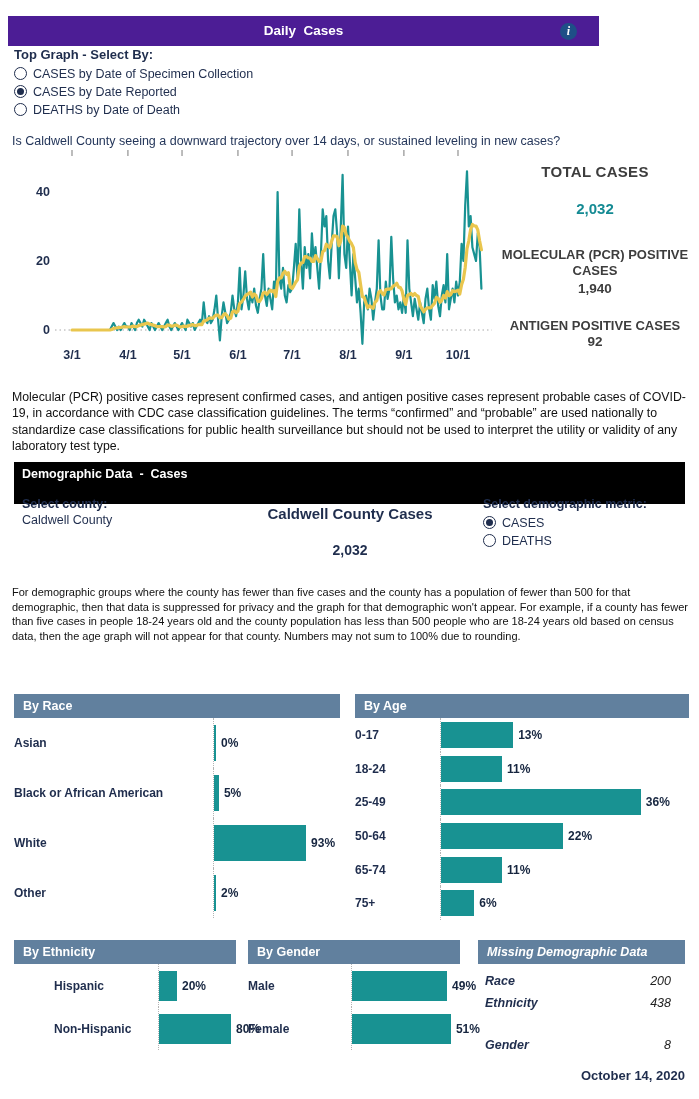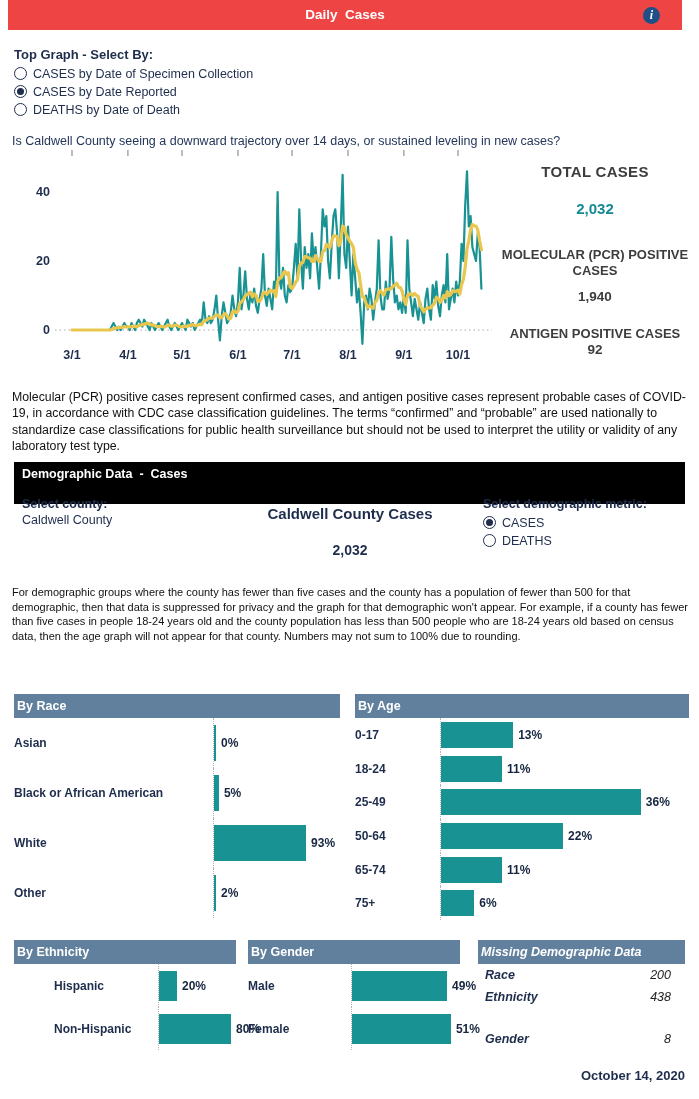--- a/index.html
+++ b/index.html
@@ -1,20 +1,20 @@
 <!DOCTYPE html>
 <html><head>
 <meta charset="utf-8">
 <style>
   html,body{margin:0;padding:0;background:#fff;}
   body{font-family:"Liberation Sans", sans-serif;color:#1f2d4d;}
   #page{position:relative;width:699px;height:1099px;background:#fff;overflow:hidden;}
 
   
-  .header-bar{position:absolute;left:8px;top:0;width:674px;height:30px;background:#ef4444;}
+  .header-bar{position:absolute;left:8px;top:16px;width:591px;height:30px;background:#4c1d95;}
   .header-title{display:block;text-align:center;line-height:30px;color:#fff;font-weight:bold;font-size:13.5px;white-space:pre;}
   .info-icon{position:absolute;right:22px;top:7px;width:17px;height:17px;border-radius:50%;background:#1e4f87;color:#fff;
     font-family:"Liberation Serif", serif;font-style:italic;font-weight:bold;font-size:12px;text-align:center;line-height:17px;cursor:pointer;}
 
   
   .controls{position:absolute;left:14px;top:47px;font-size:12.5px;}
   .controls .ctl-label{font-weight:bold;font-size:13px;margin-bottom:3px;}
   .radio-row{display:flex;align-items:center;height:17px;margin:1px 0;}
   .radio{width:11px;height:11px;border:1.5px solid #1f2d4d;border-radius:50%;display:inline-block;position:relative;margin-right:6px;flex:none;}
   .radio.selected::after{content:"";position:absolute;left:2px;top:2px;right:2px;bottom:2px;background:#1f2d4d;border-radius:50%;}
@@ -23,41 +23,41 @@
 
   
   #chart-wrap{position:absolute;left:0;top:150px;width:505px;height:228px;}
   .tick-label{font-weight:bold;font-size:12.5px;fill:#1f2d4d;}
 
   
   .stats{position:absolute;left:497px;top:163px;width:196px;text-align:center;}
   .stats .big-label{font-size:15px;font-weight:bold;color:#3d3d3d;letter-spacing:.3px;}
   .stats .big-value{font-size:15px;font-weight:bold;color:#148a93;margin-top:20px;}
   .stats .mid-label{font-size:13px;font-weight:bold;color:#3d3d3d;margin-top:30px;line-height:1.25;}
-  .stats .mid-value{font-size:13.5px;font-weight:bold;color:#3d3d3d;margin-top:9px;}
+  .stats .mid-value{font-size:13.5px;font-weight:bold;color:#3d3d3d;margin-top:1px;}
   .stats .low-label{font-size:13px;font-weight:bold;color:#3d3d3d;margin-top:22px;}
 
   .disclaimer{position:absolute;left:12px;top:389px;width:678px;font-size:12.3px;line-height:1.34;color:#111;}
   .demo-bar{position:absolute;left:14px;top:462px;width:671px;height:42px;background:#000000;}
   .demo-bar span{display:block;color:#fff;font-weight:bold;font-size:12.5px;line-height:25px;padding-left:8px;white-space:pre;}
 
   .county-select{position:absolute;left:22px;top:497px;font-size:12.5px;}
   .county-select .lbl{font-weight:bold;margin-bottom:2px;}
   .county-title{position:absolute;left:230px;top:505px;width:240px;text-align:center;}
   .county-title .t{font-size:15px;font-weight:bold;}
   .county-title .v{font-size:14px;font-weight:bold;margin-top:20px;}
   .metric-select{position:absolute;left:483px;top:497px;font-size:12.5px;}
   .metric-select .lbl{font-weight:bold;margin-bottom:3px;}
 
   .privacy{position:absolute;left:12px;top:585px;width:678px;font-size:11px;line-height:1.34;color:#111;}
 
   
   .panel{position:absolute;}
   .panel-header{height:24px;background:#61809e;}
-  .panel-header span{display:block;color:#fff;font-weight:bold;font-size:12.5px;line-height:24px;padding-left:3px;}
+  .panel-header span{display:block;color:#fff;font-weight:bold;font-size:12.5px;line-height:24px;padding-left:9px;}
   .row{display:flex;align-items:center;}
   .row .rlabel{font-weight:bold;font-size:12px;color:#1f2d4d;flex:none;}
   .barzone{display:flex;align-items:center;border-left:1px dotted #b5b5b5;align-self:stretch;flex:1;}
   .bar{background:#189292;flex:none;}
   .pct{font-weight:bold;font-size:12px;color:#16253f;margin-left:5px;}
 
   #panel-race{left:14px;top:694px;width:326px;}
   #panel-race .row{height:50px;}
   #panel-race .rlabel{width:199px;}
   #panel-race .bar{height:36px;}
@@ -75,21 +75,21 @@
   #panel-gender{left:248px;top:940px;width:212px;}
   #panel-gender .row{height:43px;gap:26px;}
   #panel-gender .rlabel{width:77px;}
   #panel-gender .bar{height:30px;}
 
   #panel-missing{left:478px;top:940px;width:207px;font-style:italic;}
   #panel-missing .mrow{display:flex;justify-content:space-between;padding:0 14px 0 7px;height:22px;align-items:center;}
   #panel-missing .mlabel{font-weight:bold;font-size:12.5px;color:#1f2d4d;}
   #panel-missing .mvalue{font-size:12.5px;color:#222;}
   #panel-missing .mrow.gap{margin-top:20px;}
-  #panel-missing .mbody{}
+  #panel-missing .mbody{padding-top:6px;}
 
   .footer-date{position:absolute;right:14px;top:1068px;font-size:13px;font-weight:bold;color:#1f2d4d;}
 </style>
 </head>
 <body>
 
 <div id="page">
 
   <div class="header-bar">
     <span class="header-title">Daily  Cases</span>

